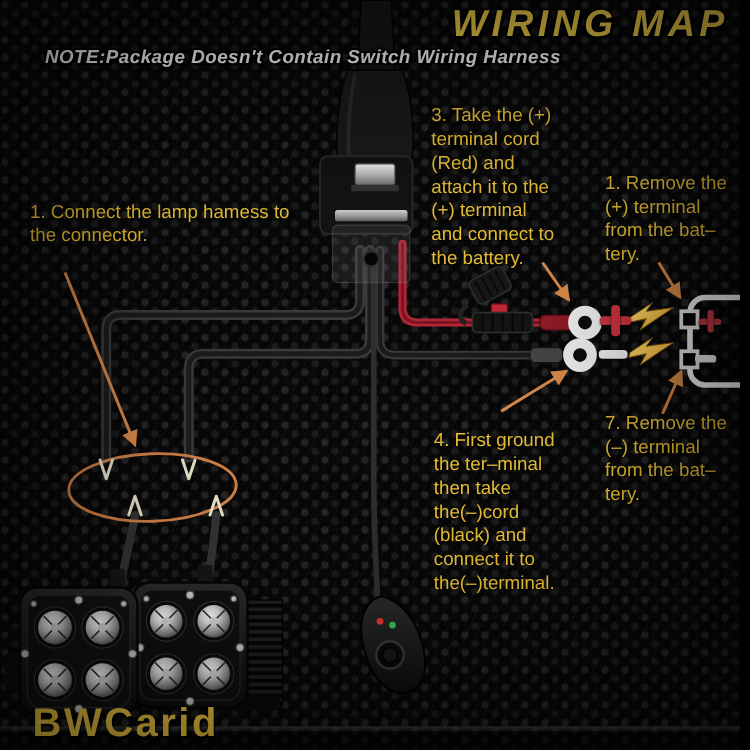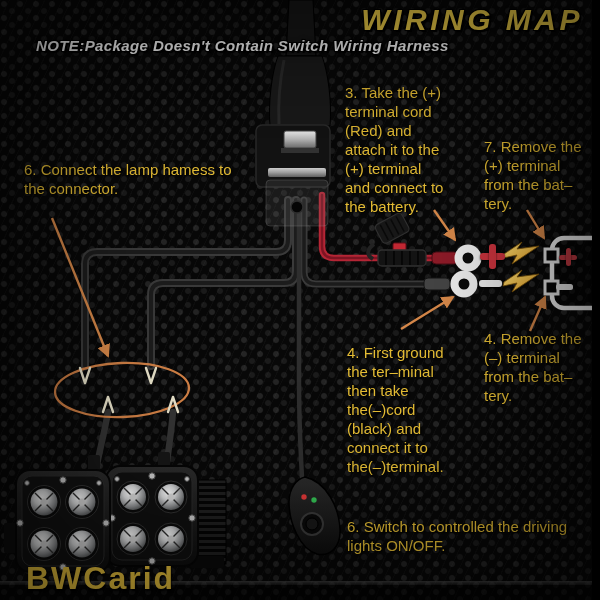--- a/index.html
+++ b/index.html
@@ -277,38 +277,36 @@
   <div class="title">WIRING MAP</div>
   <div class="note">NOTE:Package Doesn't Contain Switch Wiring Harness</div>
 
   <div class="step step3">3. Take the (+)
 terminal cord
 (Red) and
 attach it to the
 (+) terminal
 and connect to
 the battery.</div>
-  <div class="step step1">7. Remove the
+  <div class="step step1">1. Remove the
 (+) terminal
 from the bat–
 tery.</div>
-  <div class="step step5">6. Connect the lamp hamess to
+  <div class="step step5">1. Connect the lamp hamess to
 the connector.</div>
   <div class="step step4">4. First ground
 the ter–minal
 then take
 the(–)cord
 (black) and
 connect it to
 the(–)terminal.</div>
-  <div class="step step2">4. Remove the
+  <div class="step step2">7. Remove the
 (–) terminal
 from the bat–
 tery.</div>
-  <div class="step step6">6. Switch to controlled the driving
-lights ON/OFF.</div>
 
   <div class="brand">BWCarid</div>
 
   <div class="floor-line"></div>
   <div class="floor-dark"></div>
   <div class="vignette"></div>
 </div>
 
 </body></html>

